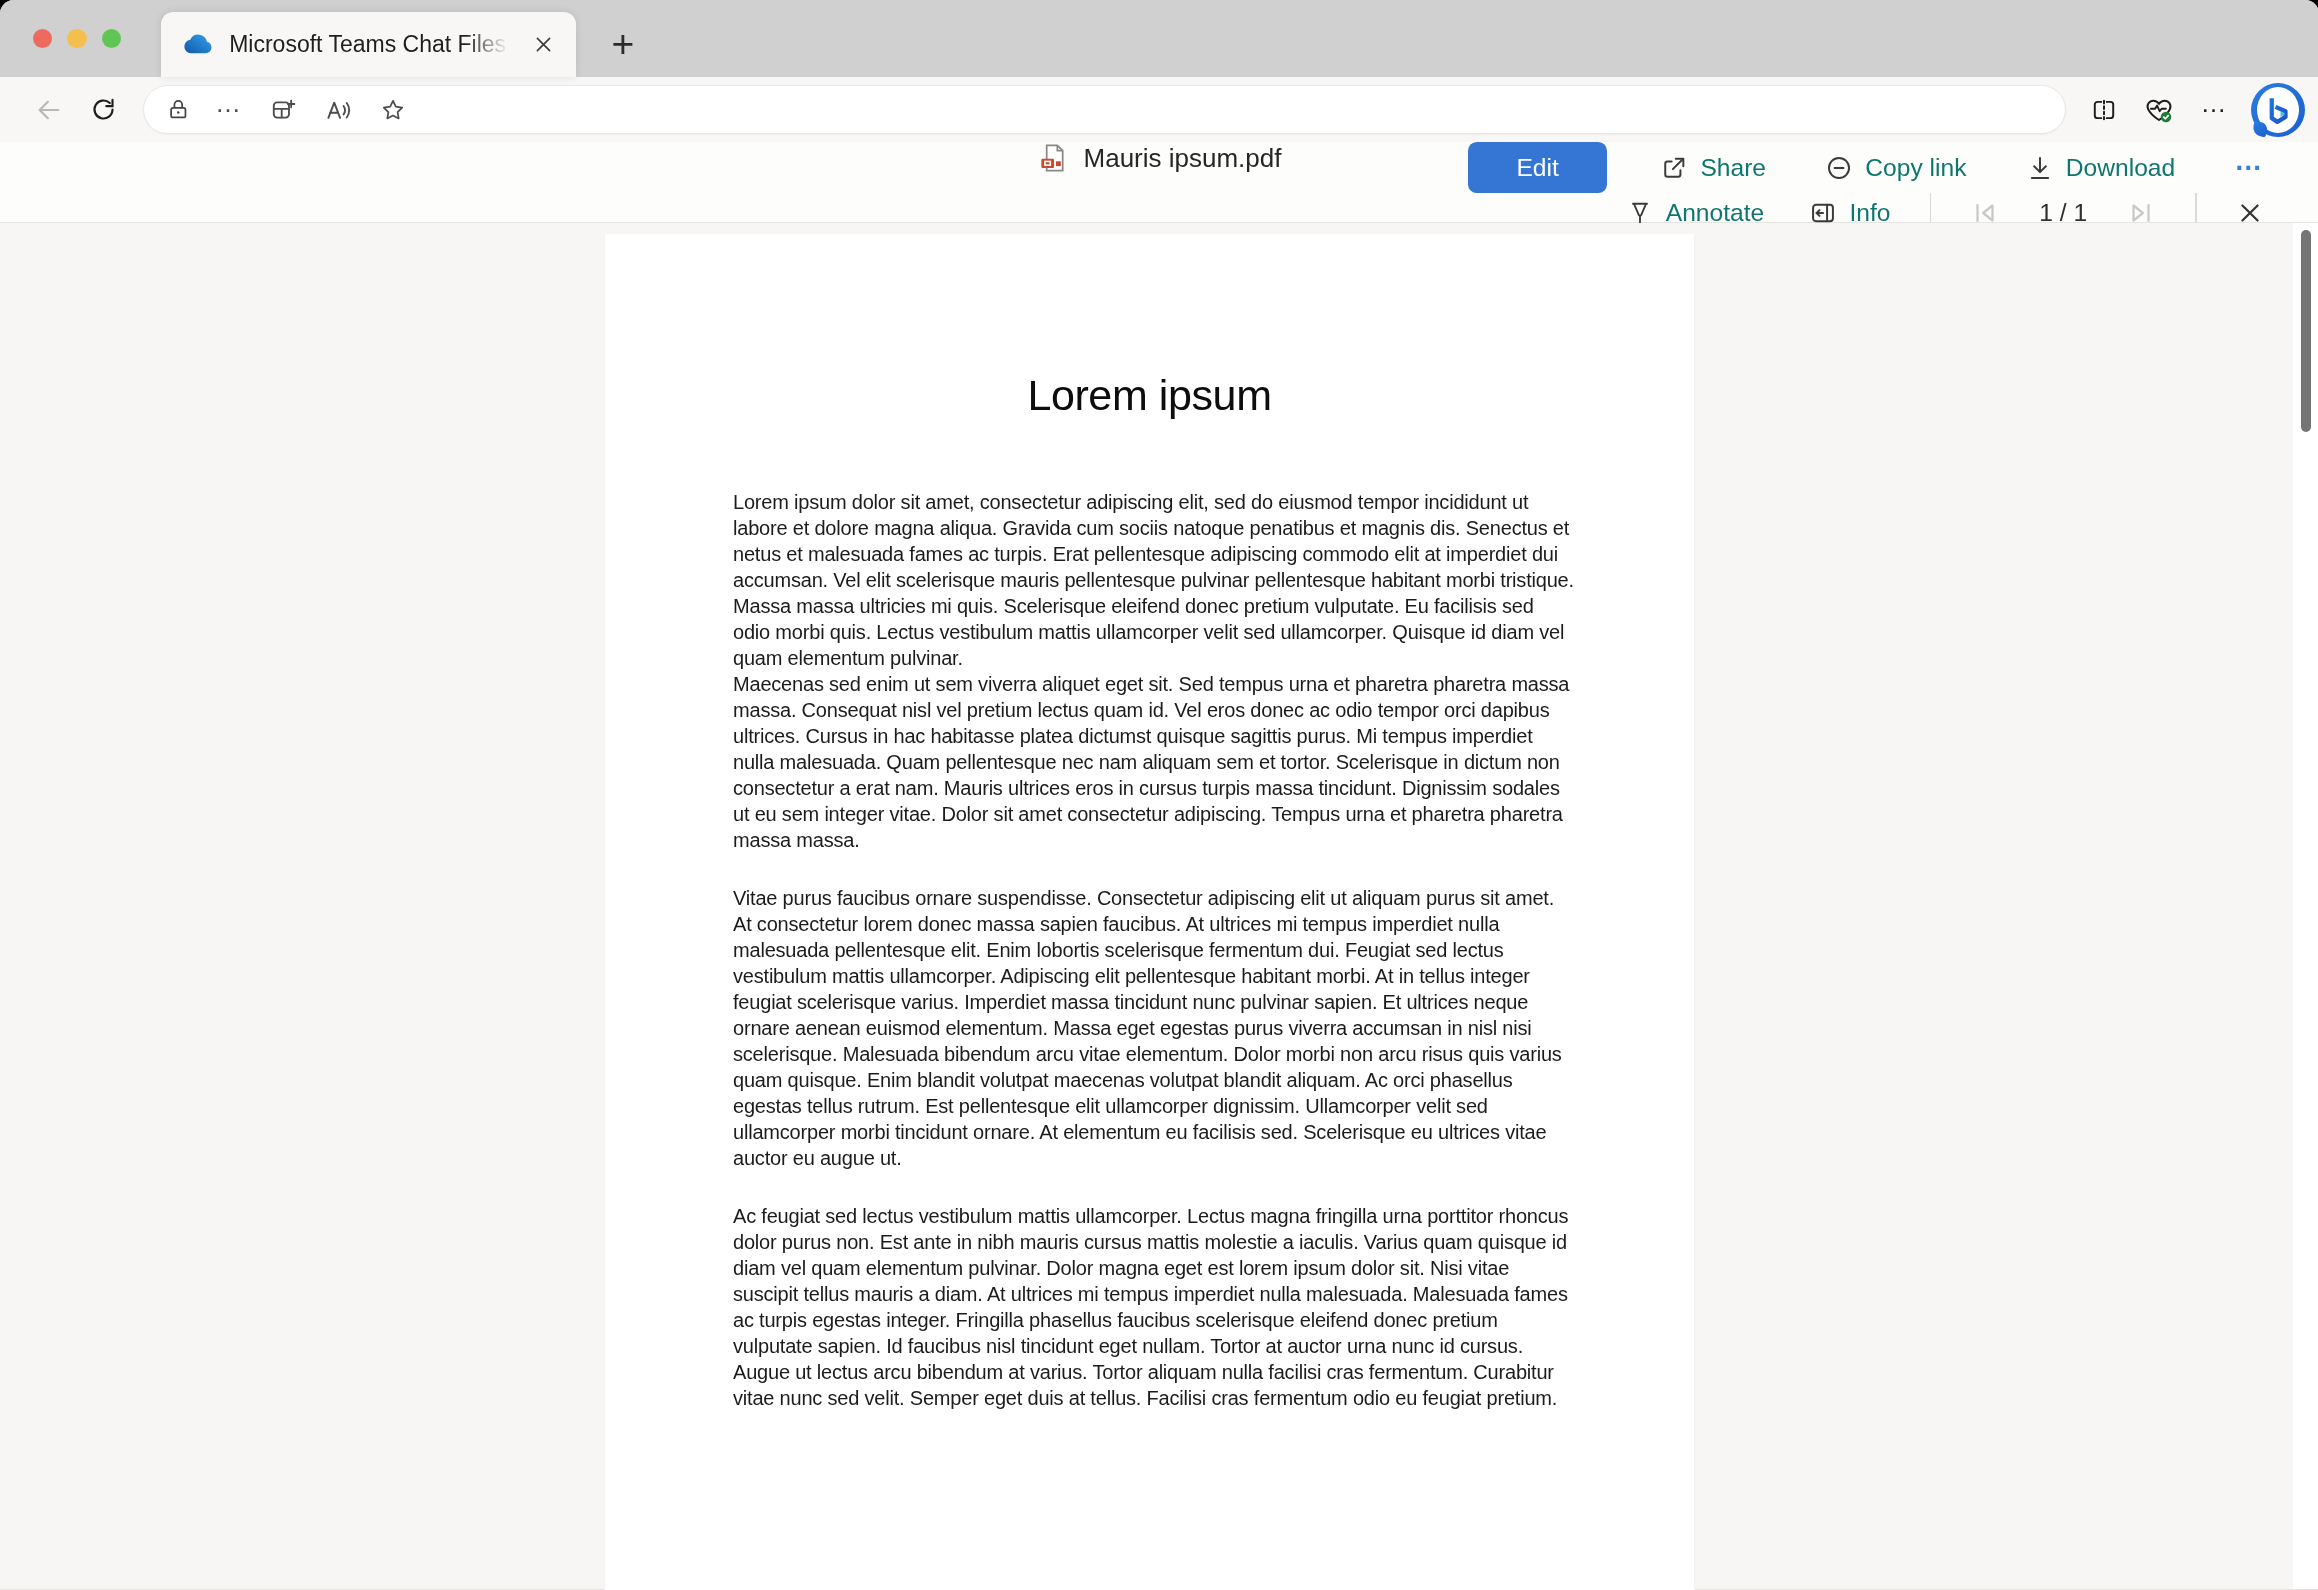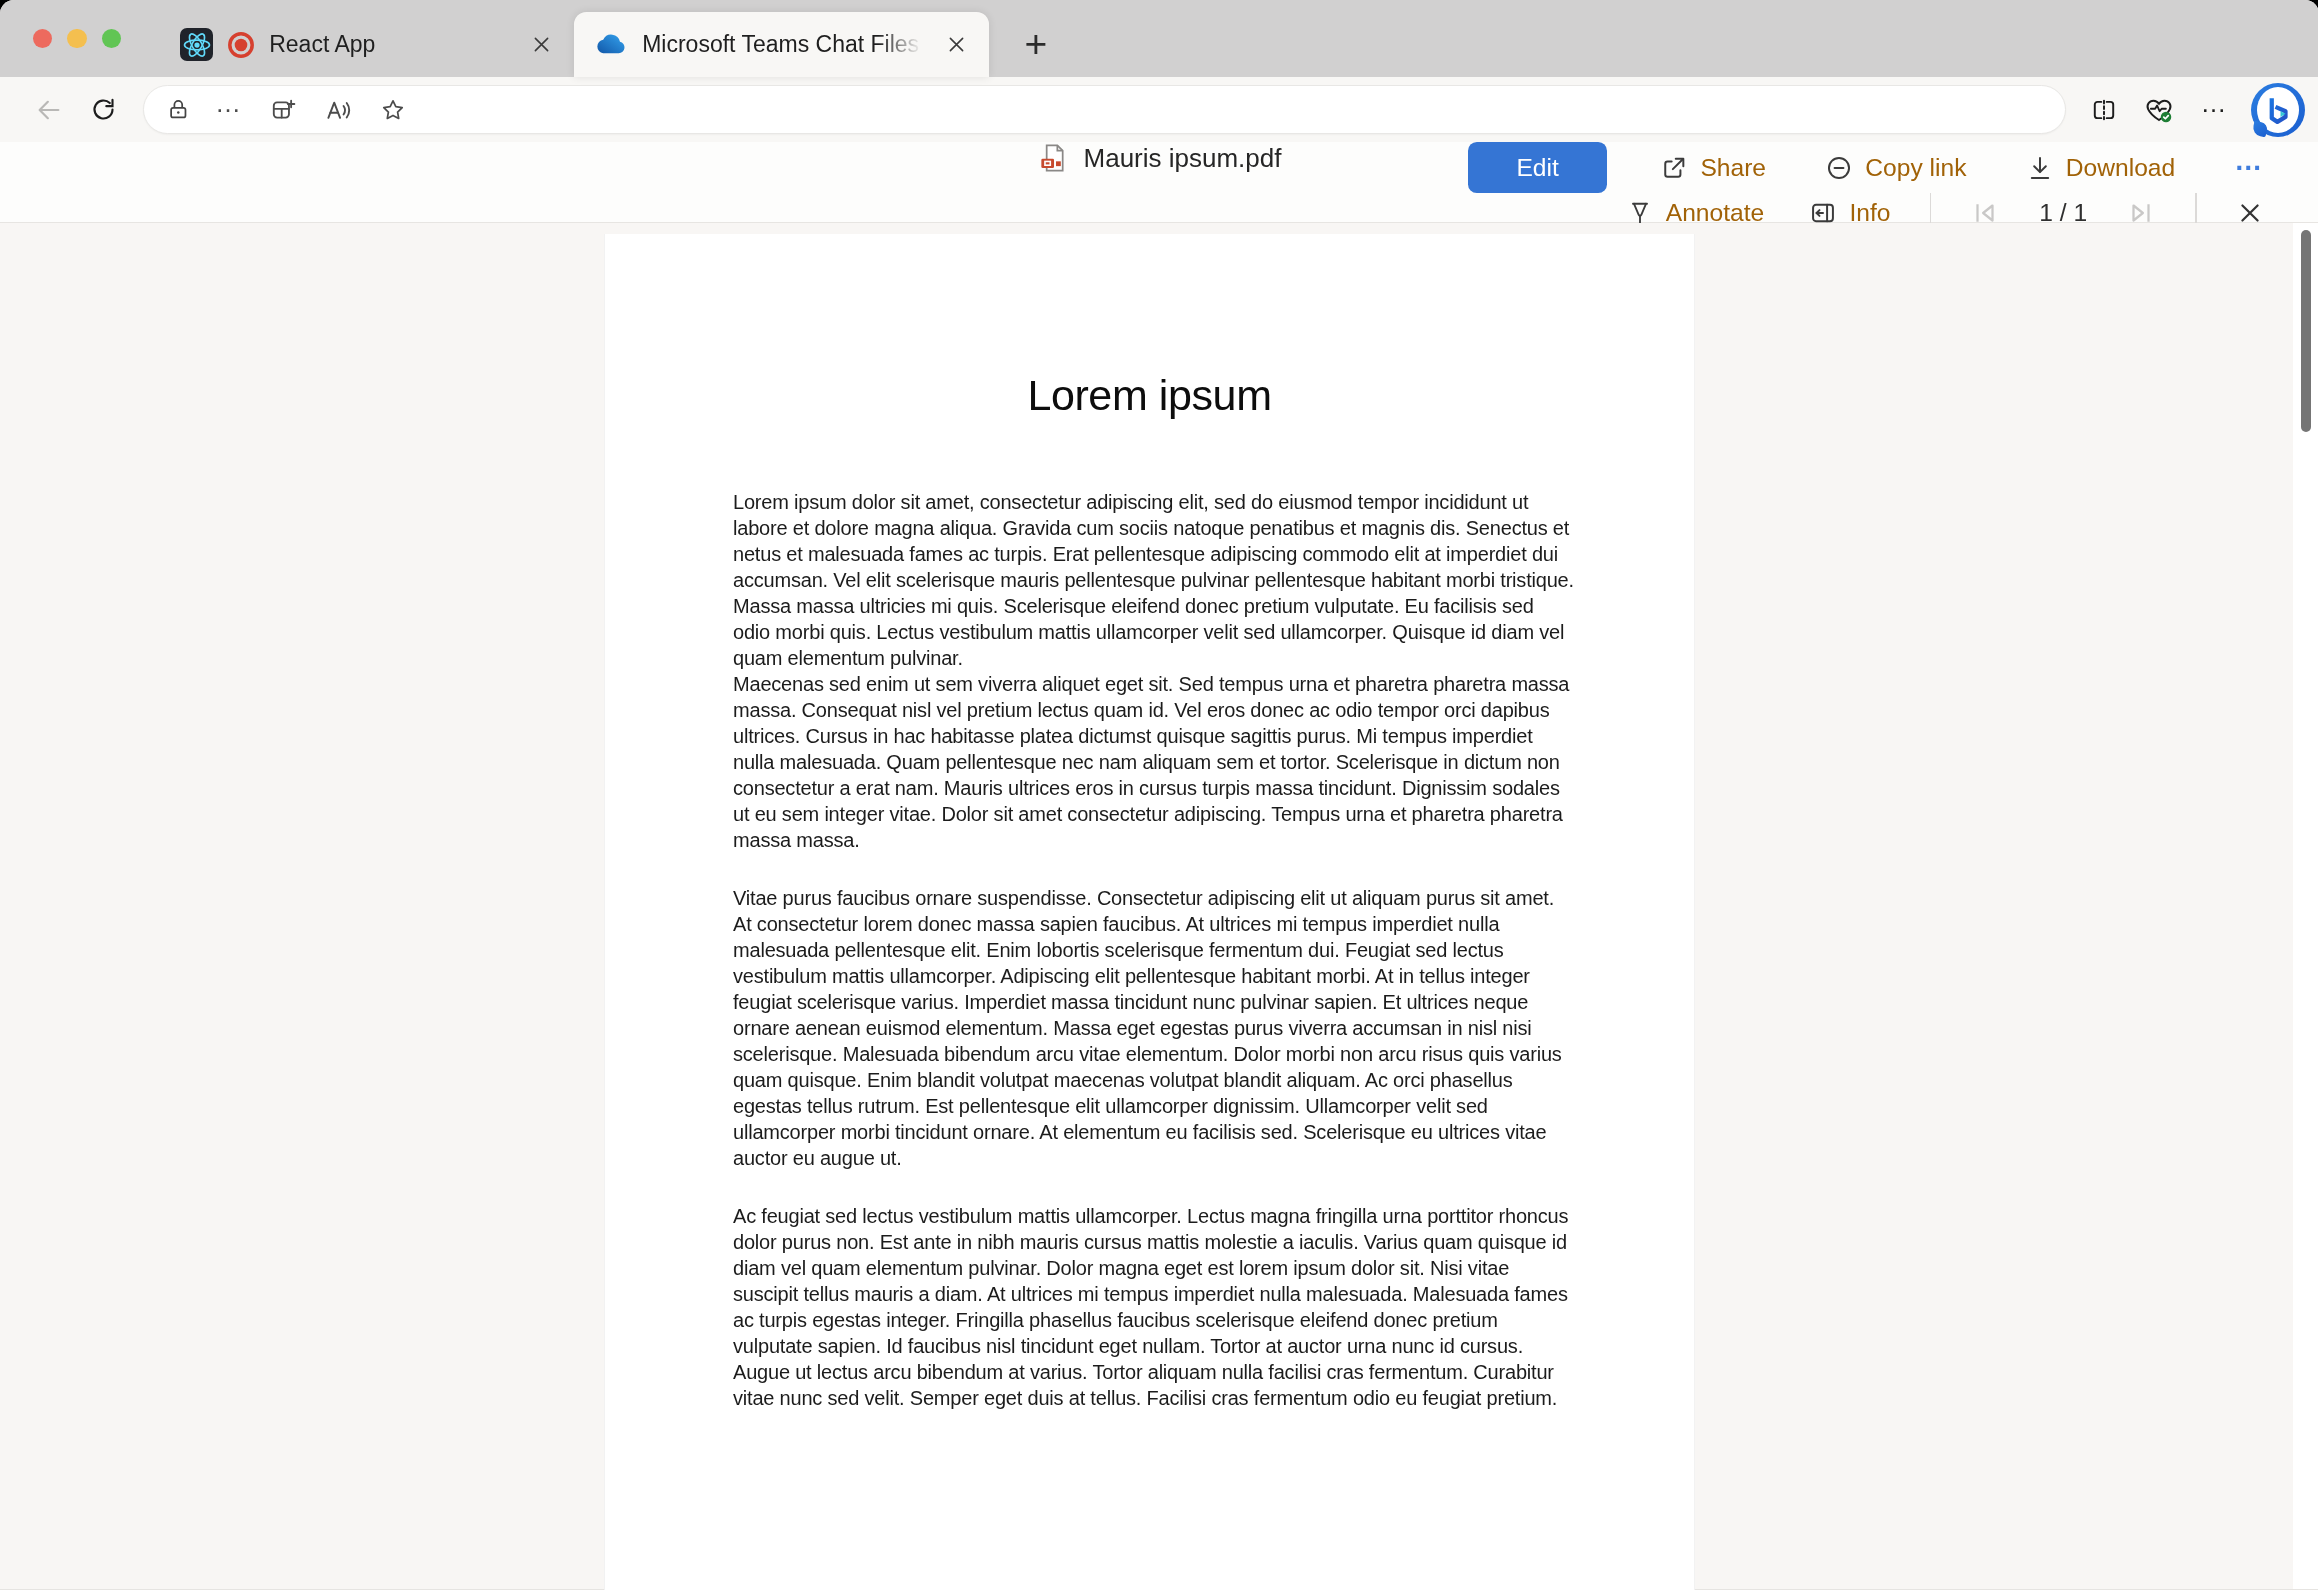--- a/index.html
+++ b/index.html
@@ -71,21 +71,21 @@
   .pdftoolbar{
     height:81px;background:#fdfdfc;border-bottom:1.8px solid #e7e5e2;
     display:flex;align-items:flex-end;padding:0 49px;position:relative;flex-direction:column;
   }
   .tb-left{display:flex;align-items:center;gap:47px;}
   .edit-btn{
     width:139px;height:51px;border:none;border-radius:8.8px;background:#3575d4;
     color:#fff;font-size:24.6px;font-family:inherit;
   }
   .tb-item{display:flex;align-items:center;gap:12.3px;border:none;background:none;color:#3b3b3b;font-family:inherit;}
-  .tb-item .lbl{font-size:24.6px;color:#a16207;}
+  .tb-item .lbl{font-size:24.6px;color:#0f766e;}
   .blue-dots{color:#3f7ddd;font-weight:700;font-size:28px;line-height:0;transform:translateY(-7px);letter-spacing:1.8px;}
   .tb-center{
     position:absolute;left:50%;transform:translateX(-50%);
     display:flex;align-items:center;gap:14px;
   }
   .tb-center .fname{font-size:26px;color:#262626;}
   .tb-right{margin-left:auto;display:flex;align-items:center;gap:33px;text-decoration:underline;}
   .vdiv{width:1.8px;height:40px;background:#dcdad8;}
   .page-num{font-size:24.6px;color:#2f2f2f;white-space:pre;}
   .icon-btn{border:none;background:none;display:flex;align-items:center;justify-content:center;color:#333;}
@@ -119,42 +119,20 @@
 
 <div class="window">
 
   <div class="tabbar">
     <div class="traffic">
       <span class="light" style="background:#ed6a5e"></span>
       <span class="light" style="background:#f4bf4f"></span>
       <span class="light" style="background:#61c554"></span>
     </div>
 
-    <div class="tab inactive">
-      <span class="favicon react-chip">
-        <svg width="30" height="30" viewBox="0 0 24 24" fill="none" stroke="#61dafb" stroke-width="1.3">
-          <circle cx="12" cy="12" r="2.1" fill="#61dafb" stroke="none"></circle>
-          <ellipse cx="12" cy="12" rx="10" ry="3.9"></ellipse>
-          <ellipse cx="12" cy="12" rx="10" ry="3.9" transform="rotate(60 12 12)"></ellipse>
-          <ellipse cx="12" cy="12" rx="10" ry="3.9" transform="rotate(120 12 12)"></ellipse>
-        </svg>
-      </span>
-      <span class="favicon">
-        <svg width="28" height="28" viewBox="0 0 24 24">
-          <circle cx="12" cy="12" r="9.6" fill="none" stroke="#d6402f" stroke-width="3"></circle>
-          <circle cx="12" cy="12" r="5.4" fill="#d6402f"></circle>
-        </svg>
-      </span>
-      <span class="tab-label">React App</span>
-      <span class="tab-close">
-        <svg width="21" height="21" viewBox="0 0 24 24" stroke="currentColor" stroke-width="1.8" stroke-linecap="round">
-          <path d="M5 5l14 14M19 5L5 19"></path>
-        </svg>
-      </span>
-    </div>
 
     <div class="tab active">
       <span class="favicon">
         <svg width="35" height="35" viewBox="0 0 24 24">
           <defs>
               <linearGradient id="cg" x1="0" y1="1" x2="1" y2="0">
             <stop offset="0" stop-color="#1157a8"></stop>
                 <stop offset="1" stop-color="#35a3ee"></stop>
           </linearGradient>
             </defs>

